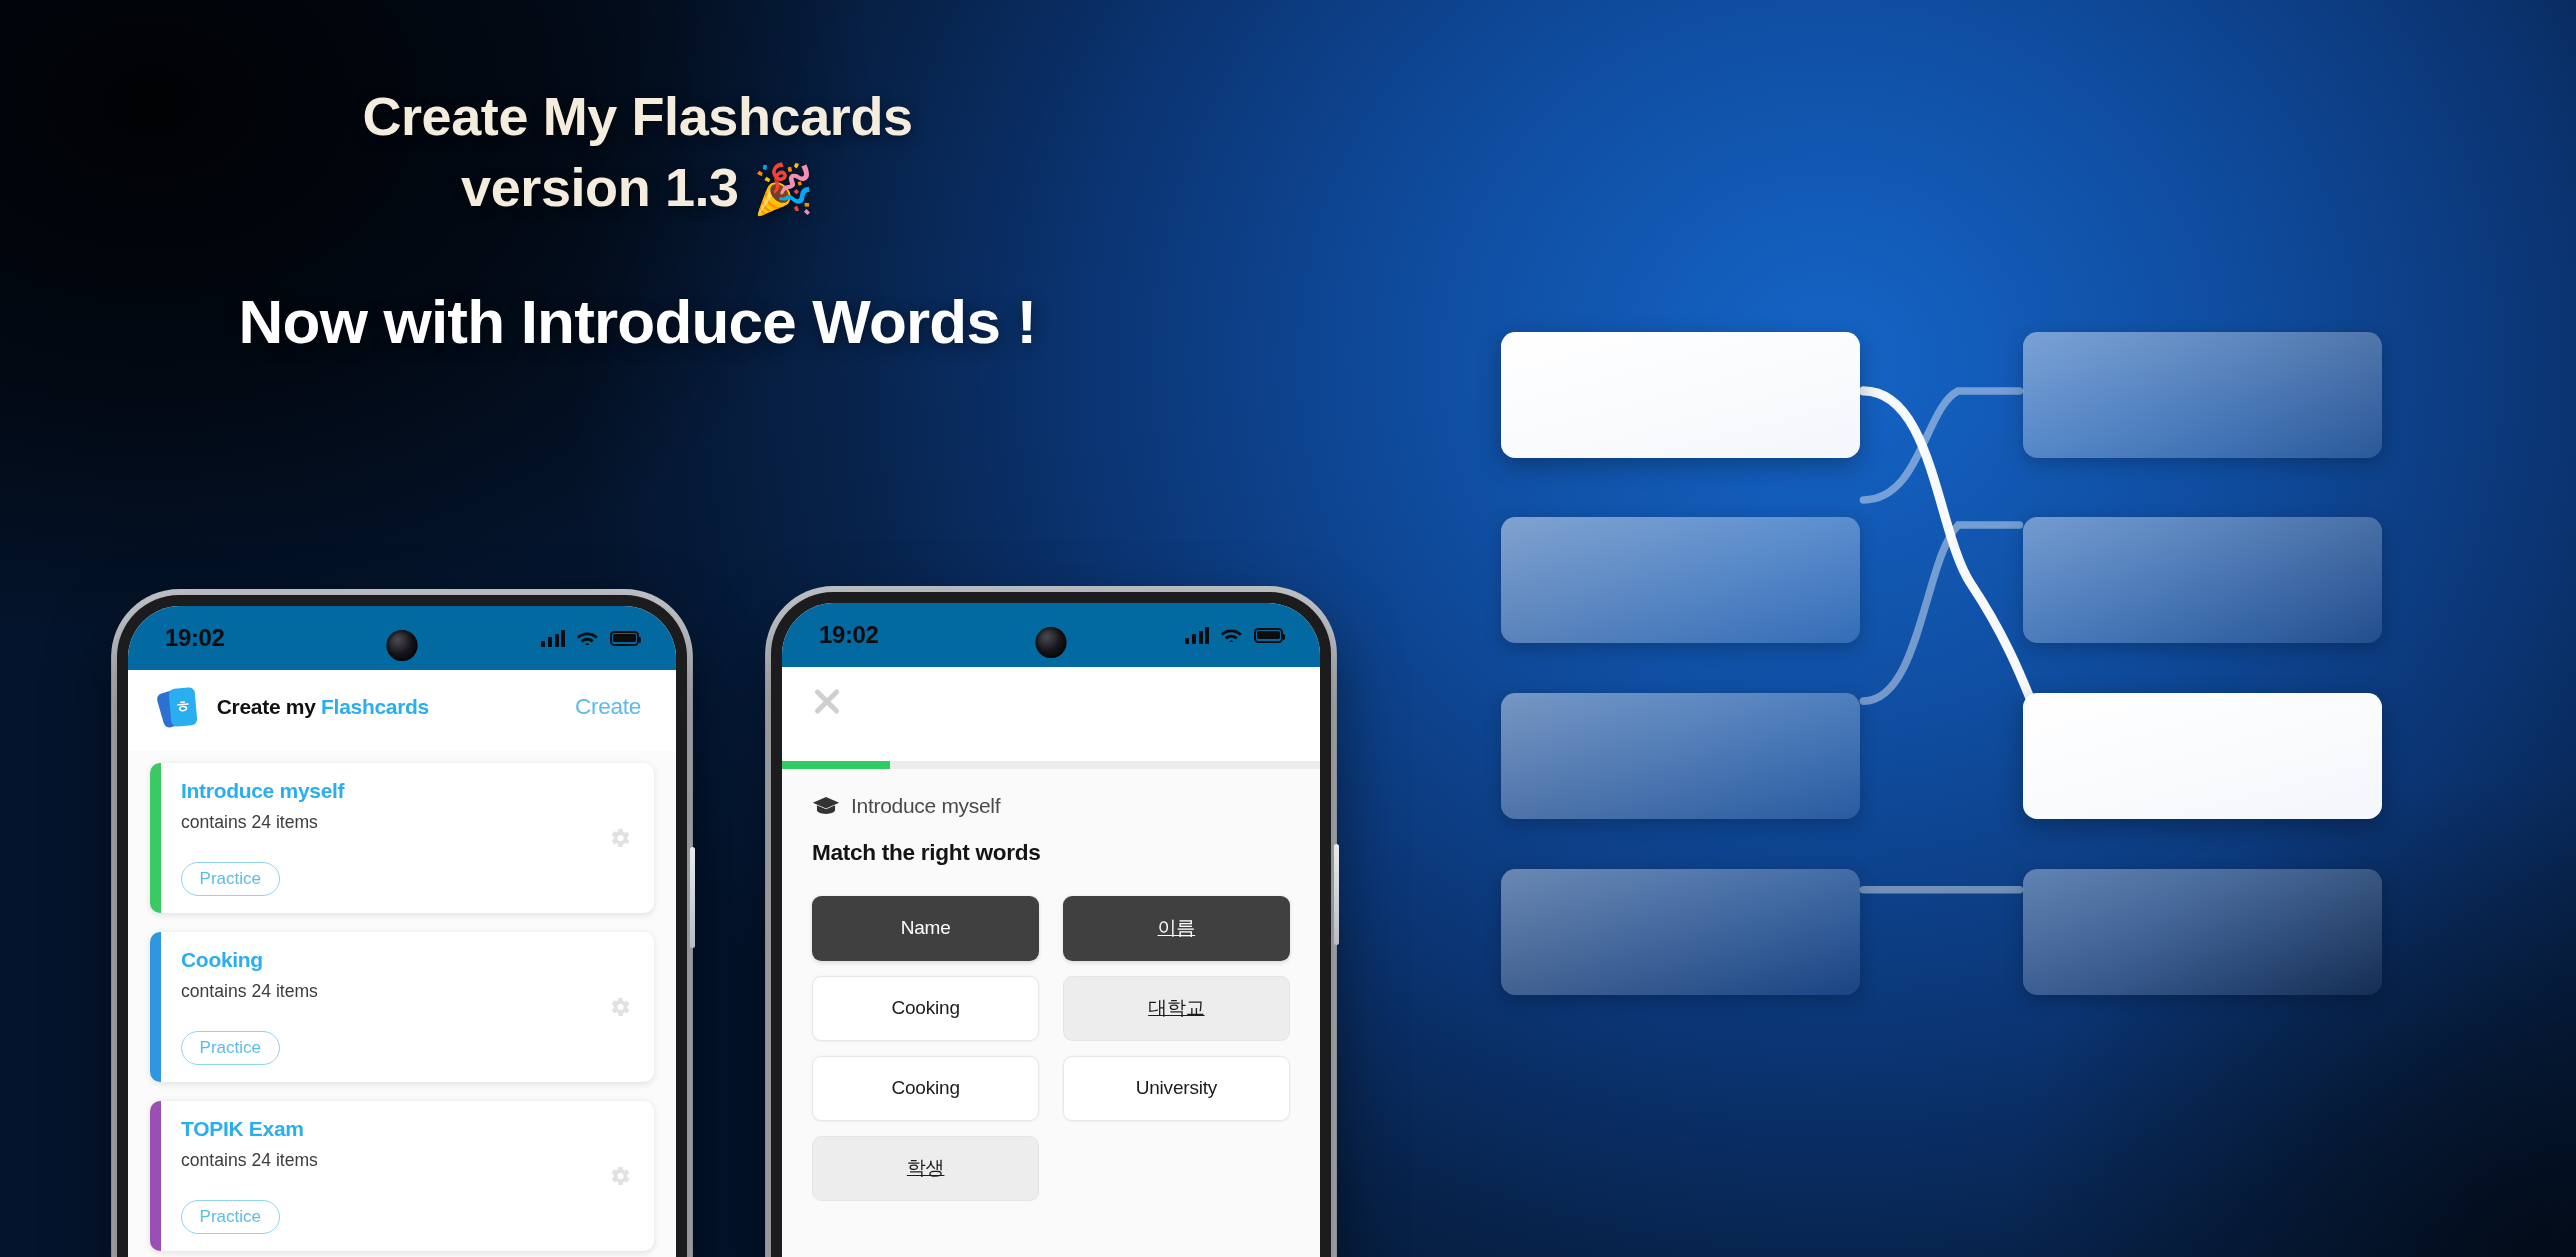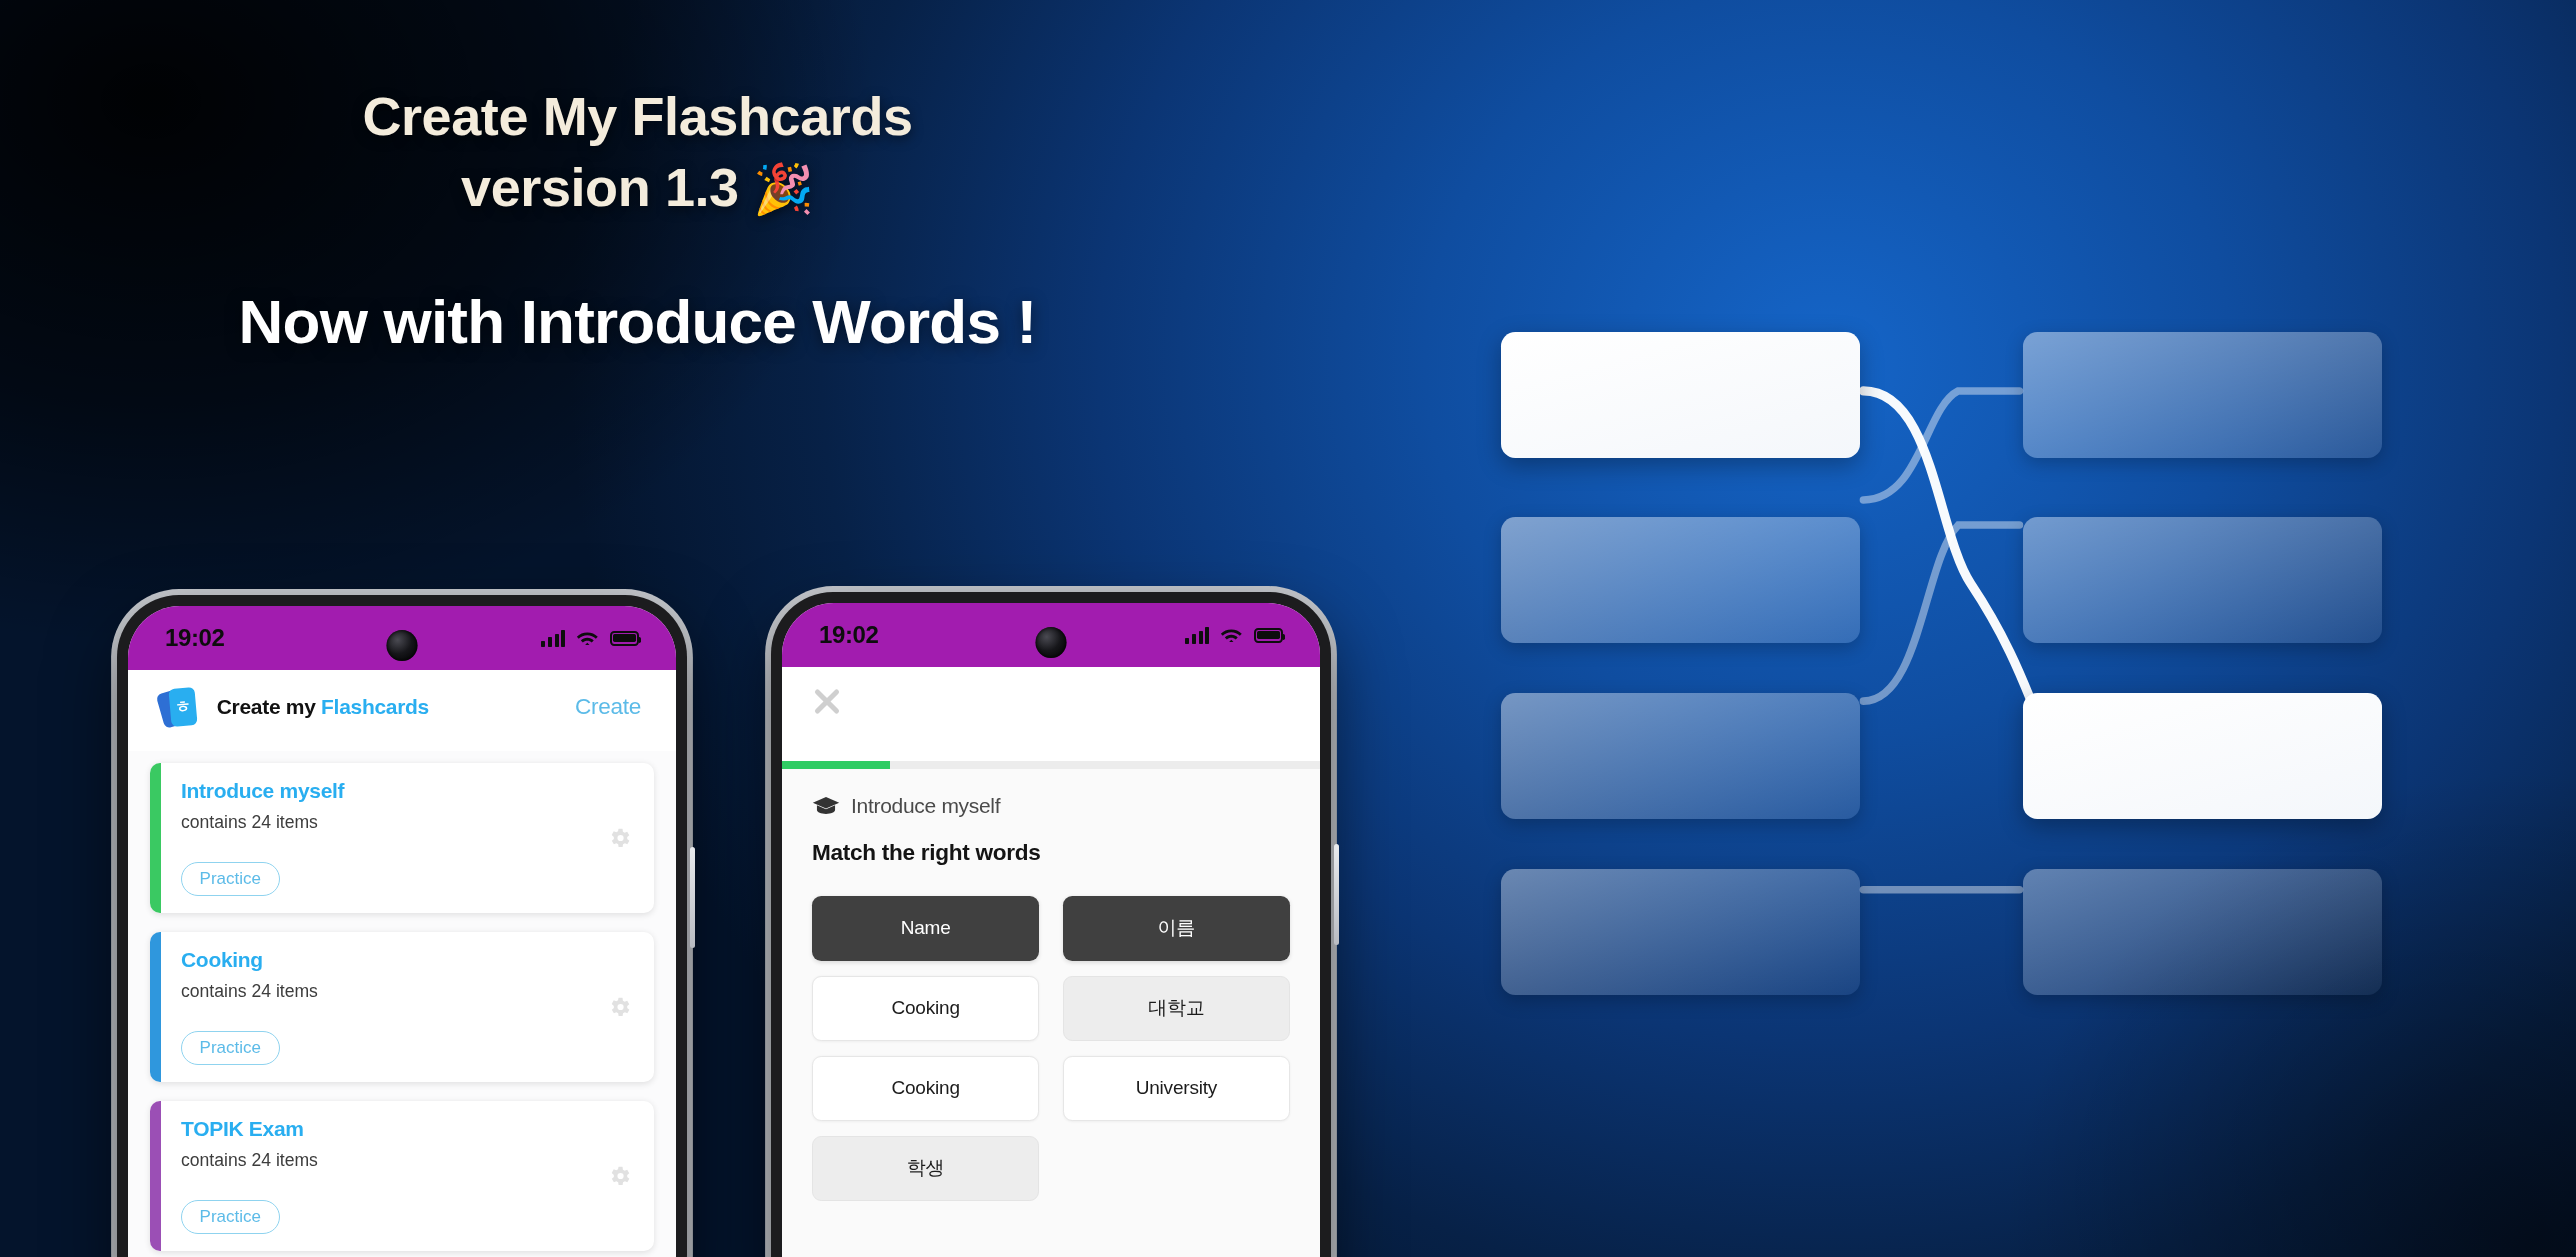--- a/index.html
+++ b/index.html
@@ -70,21 +70,21 @@
   .side-btn {
     position:absolute; right:-8.4px; width:5.9px; border-radius:3.4px;
     background:linear-gradient(180deg,#e9ebee,#b9bcc2);
   }
 
   
   .statusbar {
     height:64px; position:relative;
     display:flex; align-items:center;
     padding:0 37px;
-    background:#a21caf;
+    background:#0369a1;
     gap:48px;
   }
   .sb-time { font-size:24px; font-weight:bold; color:#0d0d0d; letter-spacing:-0.4px; }
   .camera {
     position:absolute; left:50%; top:23.5px; transform:translateX(-50%);
     width:31px; height:31px; border-radius:50%;
     background:radial-gradient(circle at 36% 32%, #4a4a52 0%, #16161a 48%, #000 100%);
     box-shadow:inset 0 0 4.2px #000;
   }
   .sb-right {
@@ -159,21 +159,21 @@
   .deck-chip-label { font-size:21px; color:#4a4a4a; letter-spacing:-0.3px; }
   .quiz-title { font-size:22.6px; font-weight:bold; color:#141414; margin-top:22px; letter-spacing:-0.3px; }
 
   .match-grid { display:grid; grid-template-columns:1fr 1fr; gap:15px 23.5px; margin-top:30px; }
   .word {
     height:65px; border-radius:9.2px;
     display:flex; align-items:center; justify-content:center;
     font-size:19px; letter-spacing:-0.2px;
   }
   .word.left  { background:#fff;  border:1.3px solid #e6e6e6; color:#1c1c1c; box-shadow:0 0.8px 2.5px rgba(0,0,0,.05); }
-  .word.right { background:#ededed;border:1.3px solid #e4e4e4; color:#1c1c1c; }
+  .word.right { background:#ededed;border:1.3px solid #e4e4e4; color:#1c1c1c;text-decoration:underline; }
   .word.sel   { background:#404040; border:none; color:#fff; box-shadow:0 1.7px 4.2px rgba(0,0,0,.12); }
 
   
   #diagram { position:absolute; left:1501px; top:282px; width:948px; height:679px; z-index:4; }
   #diagram svg { position:absolute; inset:0; width:100%; height:100%; }
   .dbox { position:absolute; border-radius:14.3px; }
   .dbox.plain {
     background:linear-gradient(160deg, rgba(255,255,255,0.40) 0%, rgba(255,255,255,0.13) 100%);
     box-shadow:0 5.9px 18.4px rgba(0,0,0,0.22);
   }

